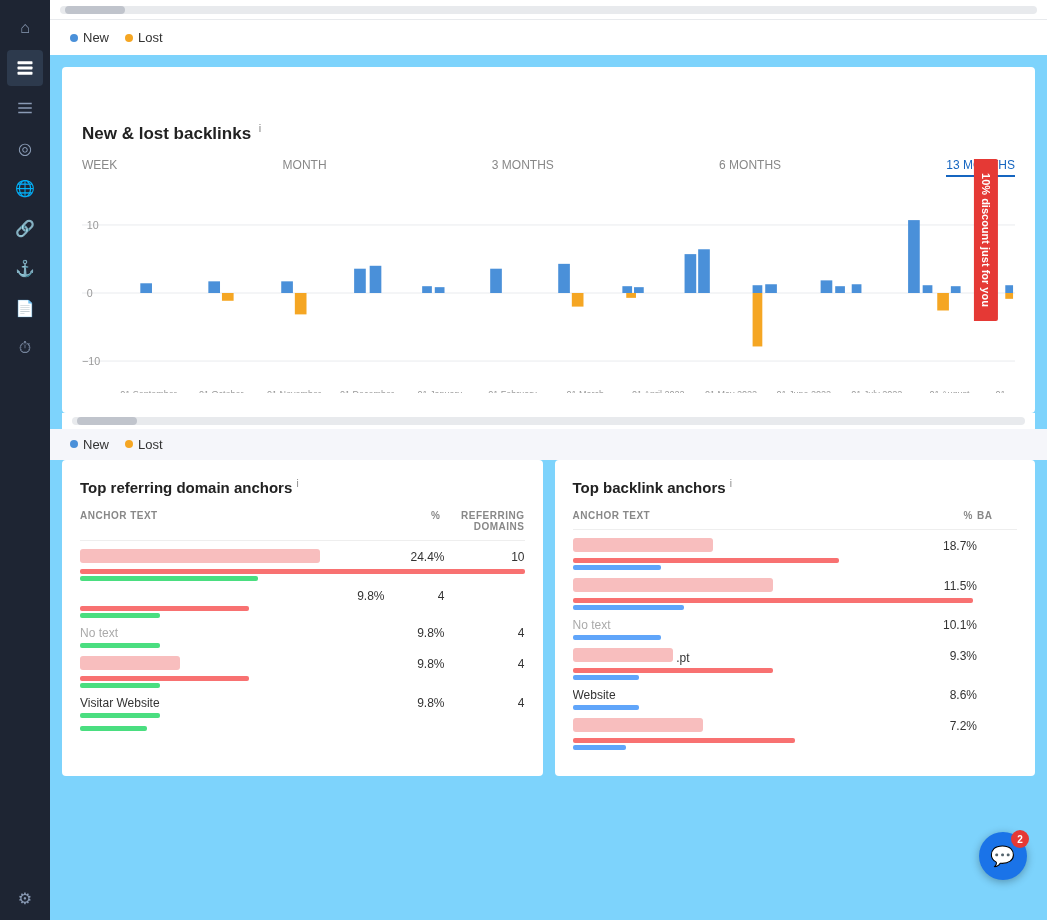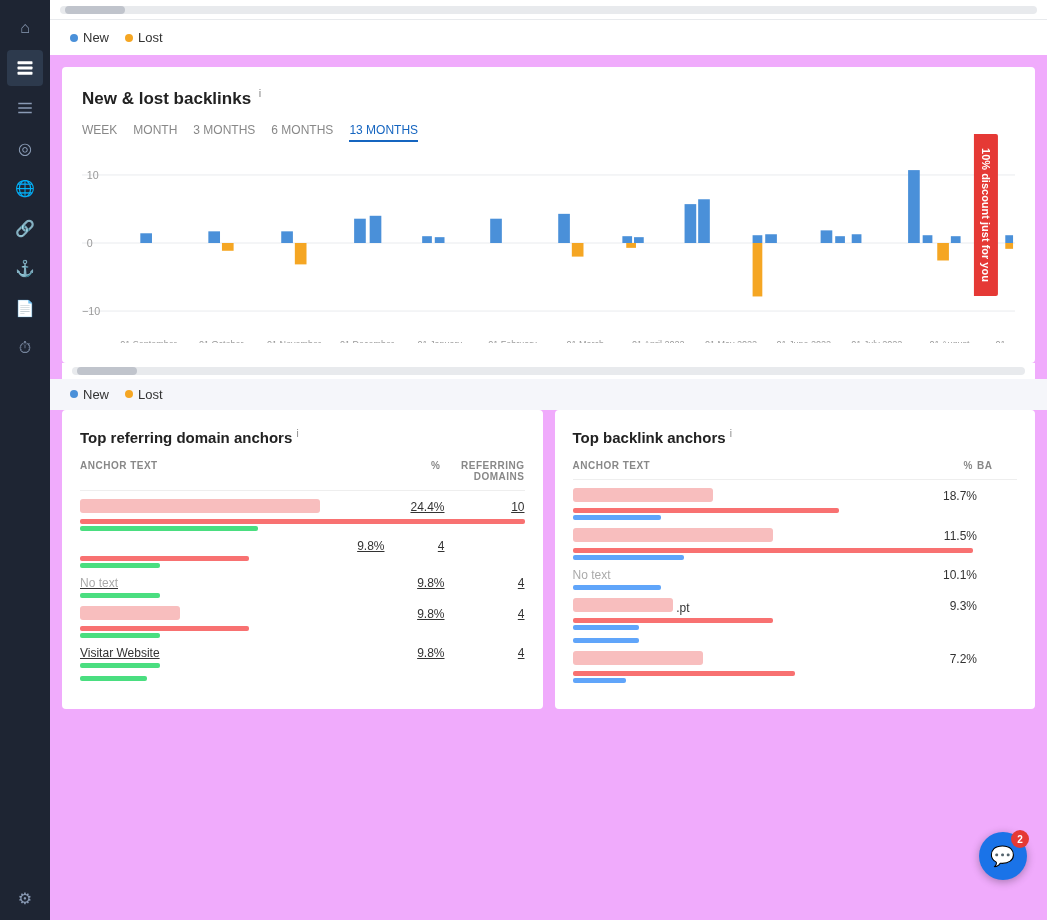--- a/index.html
+++ b/index.html
@@ -63,21 +63,21 @@
       background: #c0c4cc;
       border-radius: 4px;
       position: absolute;
       left: 5px;
     }
 
     
     .content {
       flex: 1;
       overflow-y: auto;
-      background: #f0abfc;
+      background: #7dd3fc;
     }
 
     
     .legend-row {
       display: flex;
       align-items: center;
       gap: 16px;
       padding: 10px 20px;
       background: #fff;
     }
@@ -101,33 +101,35 @@
       border-radius: 4px;
       padding: 20px;
       position: relative;
       overflow: hidden;
     }
     .chart-title {
       font-size: 17px;
       font-weight: 600;
       color: #222;
       margin-bottom: 14px;
+      margin-top: 35px;
     }
     .chart-title sup {
       font-size: 11px;
       color: #888;
       font-weight: normal;
       margin-left: 3px;
     }
 
     
     .period-tabs {
       display: flex;
-      gap: 16px;
-      margin-bottom: 1px;
+      gap: 8px;
+      margin-bottom: 16px;
+      justify-content: space-between;
     }
     .period-tab {
       font-size: 12px;
       color: #888;
       cursor: pointer;
       padding-bottom: 3px;
       font-weight: 500;
     }
     .period-tab.active {
       color: #1565c0;
@@ -227,21 +229,20 @@
     }
     .row-data {
       display: grid;
       align-items: center;
       font-size: 13px;
       color: #333;
       margin-bottom: 3px;
     }
     .left-row-data {
       grid-template-columns: 1fr 60px 80px;
-      text-decoration: underline;
     }
     .right-row-data {
       grid-template-columns: 1fr 60px 40px;
     }
     .anchor-text {
       color: #333;
       font-size: 12px;
       white-space: nowrap;
       overflow: hidden;
       text-overflow: ellipsis;
@@ -629,20 +630,25 @@
           </div>
           <div class="bar-container">
             <div class="bar-red" style="width:45%;"></div>
           </div>
           <div class="bar-container">
             <div class="bar-blue" style="width:15%;"></div>
           </div>
         </div>
 
         <div class="table-row">
+          <div class="row-data right-row-data">
+            <span class="anchor-text">Website</span>
+            <span class="pct-val">8.6%</span>
+            <span class="domain-val"></span>
+          </div>
           <div class="bar-container">
             <div class="bar-blue" style="width:15%;"></div>
           </div>
         </div>
 
         <div class="table-row">
           <div class="row-data right-row-data">
             <div>
               <div class="blurred" style="width:130px;"></div>
             </div>

